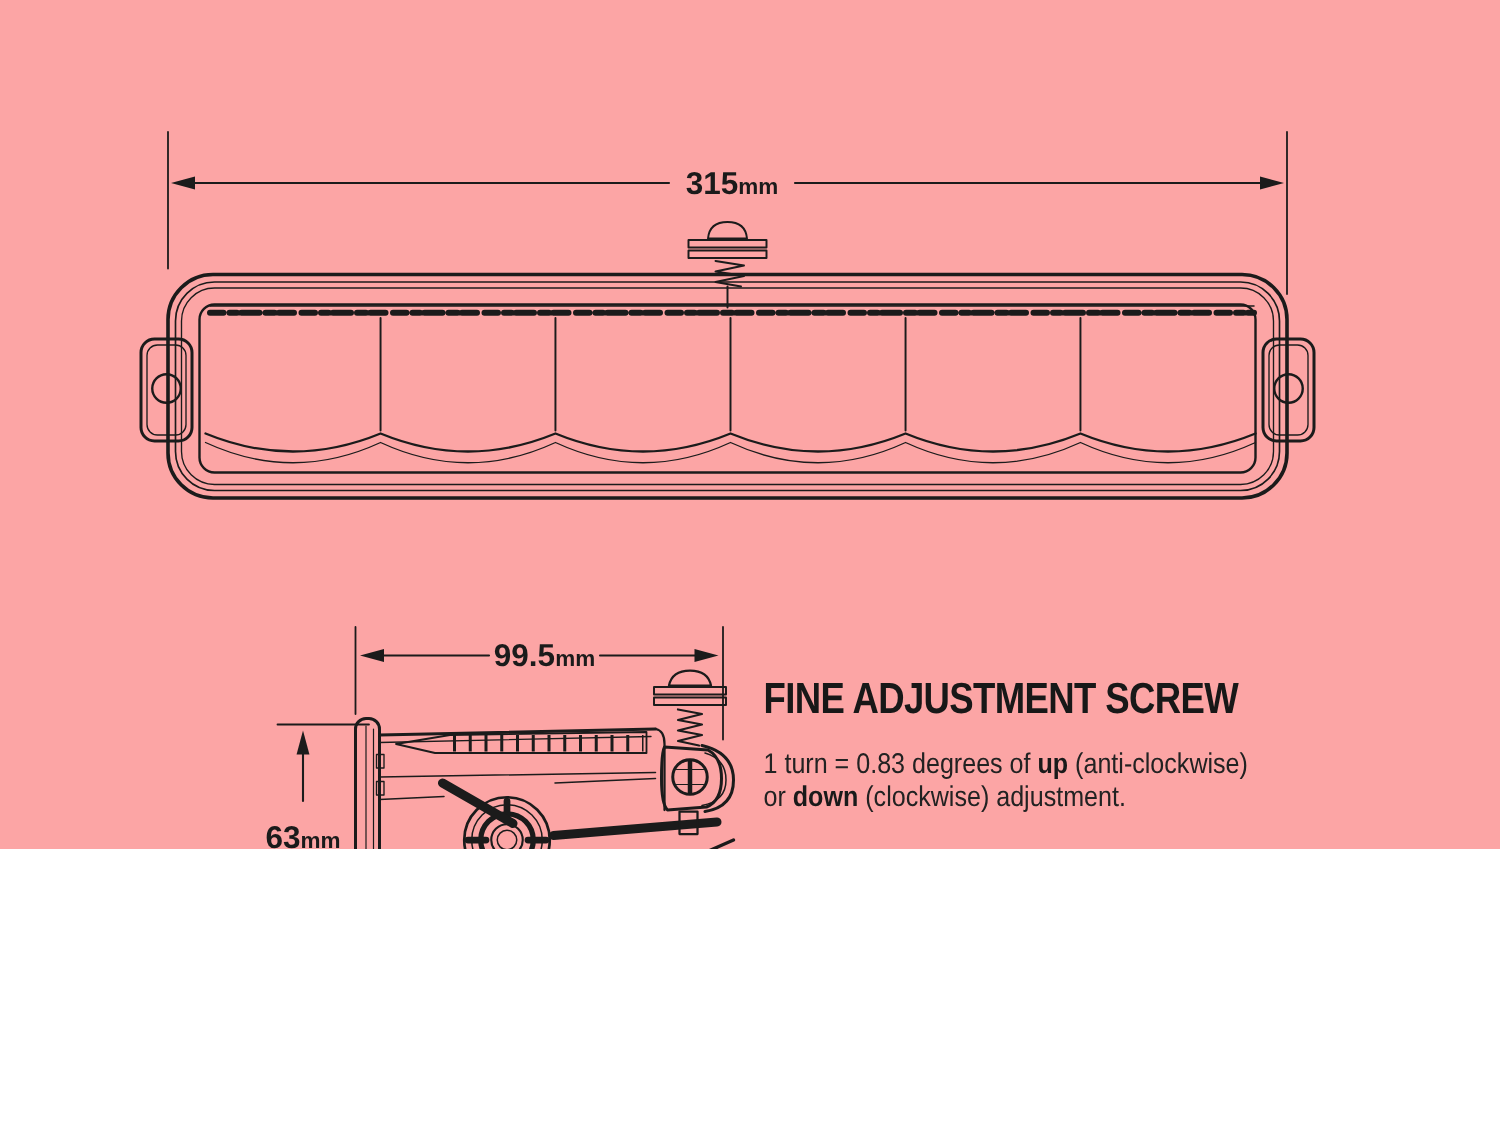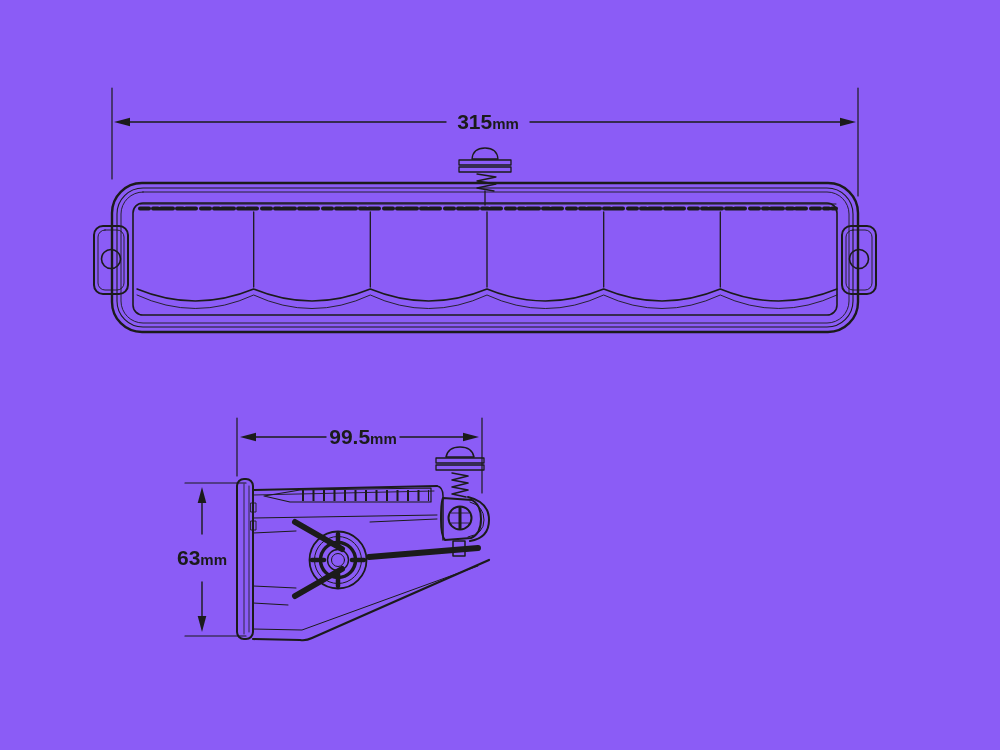--- a/index.html
+++ b/index.html
@@ -1,17 +1,17 @@
 <!DOCTYPE html>
 <html><head>
 <meta charset="utf-8">
 <style>
   html,body{margin:0;padding:0;background:#fff;}
   .canvas{
-    position:relative;width:1000px;height:750px;background:#8b5cf6;
+    position:relative;width:1000px;height:566px;background:#fca5a5;
     font-family:"Liberation Sans",sans-serif;overflow:hidden;
   }
   .canvas svg{position:absolute;left:0;top:0;}
   svg text{font-family:"Liberation Sans",sans-serif;font-weight:bold;fill:#1b1b1b;}
   .dim-num{font-size:21px;}
   .dim-unit{font-size:15px;}
   .annot{position:absolute;left:509px;top:450px;width:420px;color:#1d1d1d;}
   .annot-heading{
     font-size:29px;font-weight:bold;letter-spacing:-0.5px;white-space:nowrap;
     transform:scaleX(0.84);transform-origin:left top;color:#181818;
@@ -155,14 +155,21 @@
       <line x1="460" y1="508" x2="460" y2="528" stroke-width="3"></line>
       <line x1="451" y1="513" x2="469" y2="513" stroke-width="0.8"></line>
       <line x1="451" y1="523" x2="469" y2="523" stroke-width="0.8"></line>
       <path d="M468,497 Q489,502 489,520 Q489,538 470,541" stroke-width="2"></path>
       <path d="M470,502 Q484,506 484,520 Q484,534 468,537" stroke-width="1"></path>
       <rect x="453" y="541" width="12" height="15" stroke-width="1.5"></rect>
     </g>
   </g>
 </svg>
 
+  <div class="annot">
+    <div class="annot-heading">FINE ADJUSTMENT SCREW</div>
+    <div class="annot-body">
+        <div><span>1 turn = 0.83 degrees of </span><b>up</b><span> (anti-clockwise)</span></div>
+        <div><span>or </span><b>down</b><span> (clockwise) adjustment.</span></div>
+      </div>
+  </div>
 
 </div>
 
 </body></html>

